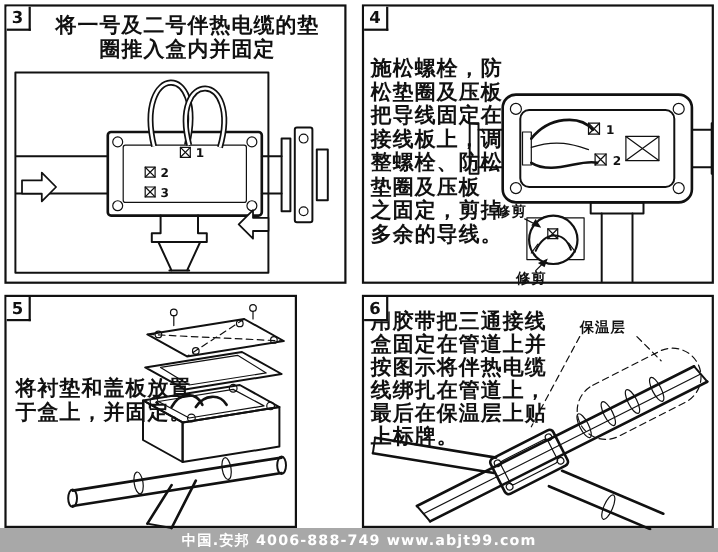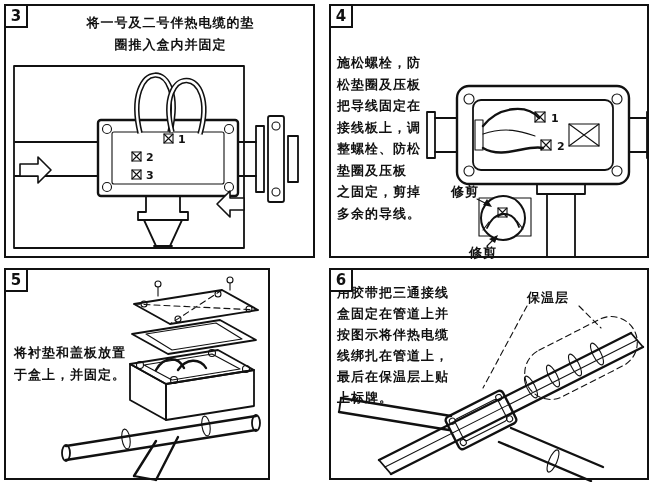--- a/index.html
+++ b/index.html
@@ -17,21 +17,21 @@
   #panel4{left:329px;top:4px;width:320px;height:254px;}
   #panel5{left:4px;top:268px;width:266px;height:212px;}
   #panel6{left:329px;top:268px;width:320px;height:212px;}
   .numbox{
     position:absolute;top:0;left:0;width:20px;height:20px;
     border-right:2px solid var(--line);border-bottom:2px solid var(--line);
     display:flex;align-items:center;justify-content:center;
     font-size:15px;font-weight:bold;background:#fff;z-index:3;
   }
   .instr{
-    position:absolute;white-space:pre-line;font-size:13px;line-height:22px;
+    position:absolute;white-space:pre-line;font-size:19px;line-height:22px;
     font-weight:bold;letter-spacing:1px;z-index:2;
   }
   #panel3 .instr{left:28px;right:6px;top:6px;text-align:center;}
   #panel4 .instr{left:6px;top:46px;text-align:left;line-height:21.5px;}
   #panel5 .instr{left:8px;top:72px;text-align:left;}
   #panel6 .instr{left:6px;top:12px;text-align:left;line-height:21px;}
   .diagram{position:absolute;left:0;top:0;z-index:1;}
   .diagram .s{fill:none;stroke:var(--line);stroke-width:1.8;stroke-linejoin:round;stroke-linecap:round;}
   .diagram .thin{stroke-width:1.1;}
   .diagram .thick{stroke-width:2.4;}
@@ -301,14 +301,17 @@
       </g>
 
       <g>
         <text class="lbl" x="196" y="32">保温层</text>
         <path class="s thin dash" d="M196,36 L152,118"></path>
         <path class="s thin dash" d="M248,36 L270,58"></path>
       </g>
     </svg>
   </div>
 
+  <div id="footer">
+    <span class="ftxt">中国.安邦 4006-888-749 www.abjt99.com</span>
+  </div>
 
 </div>
 
 </body></html>

